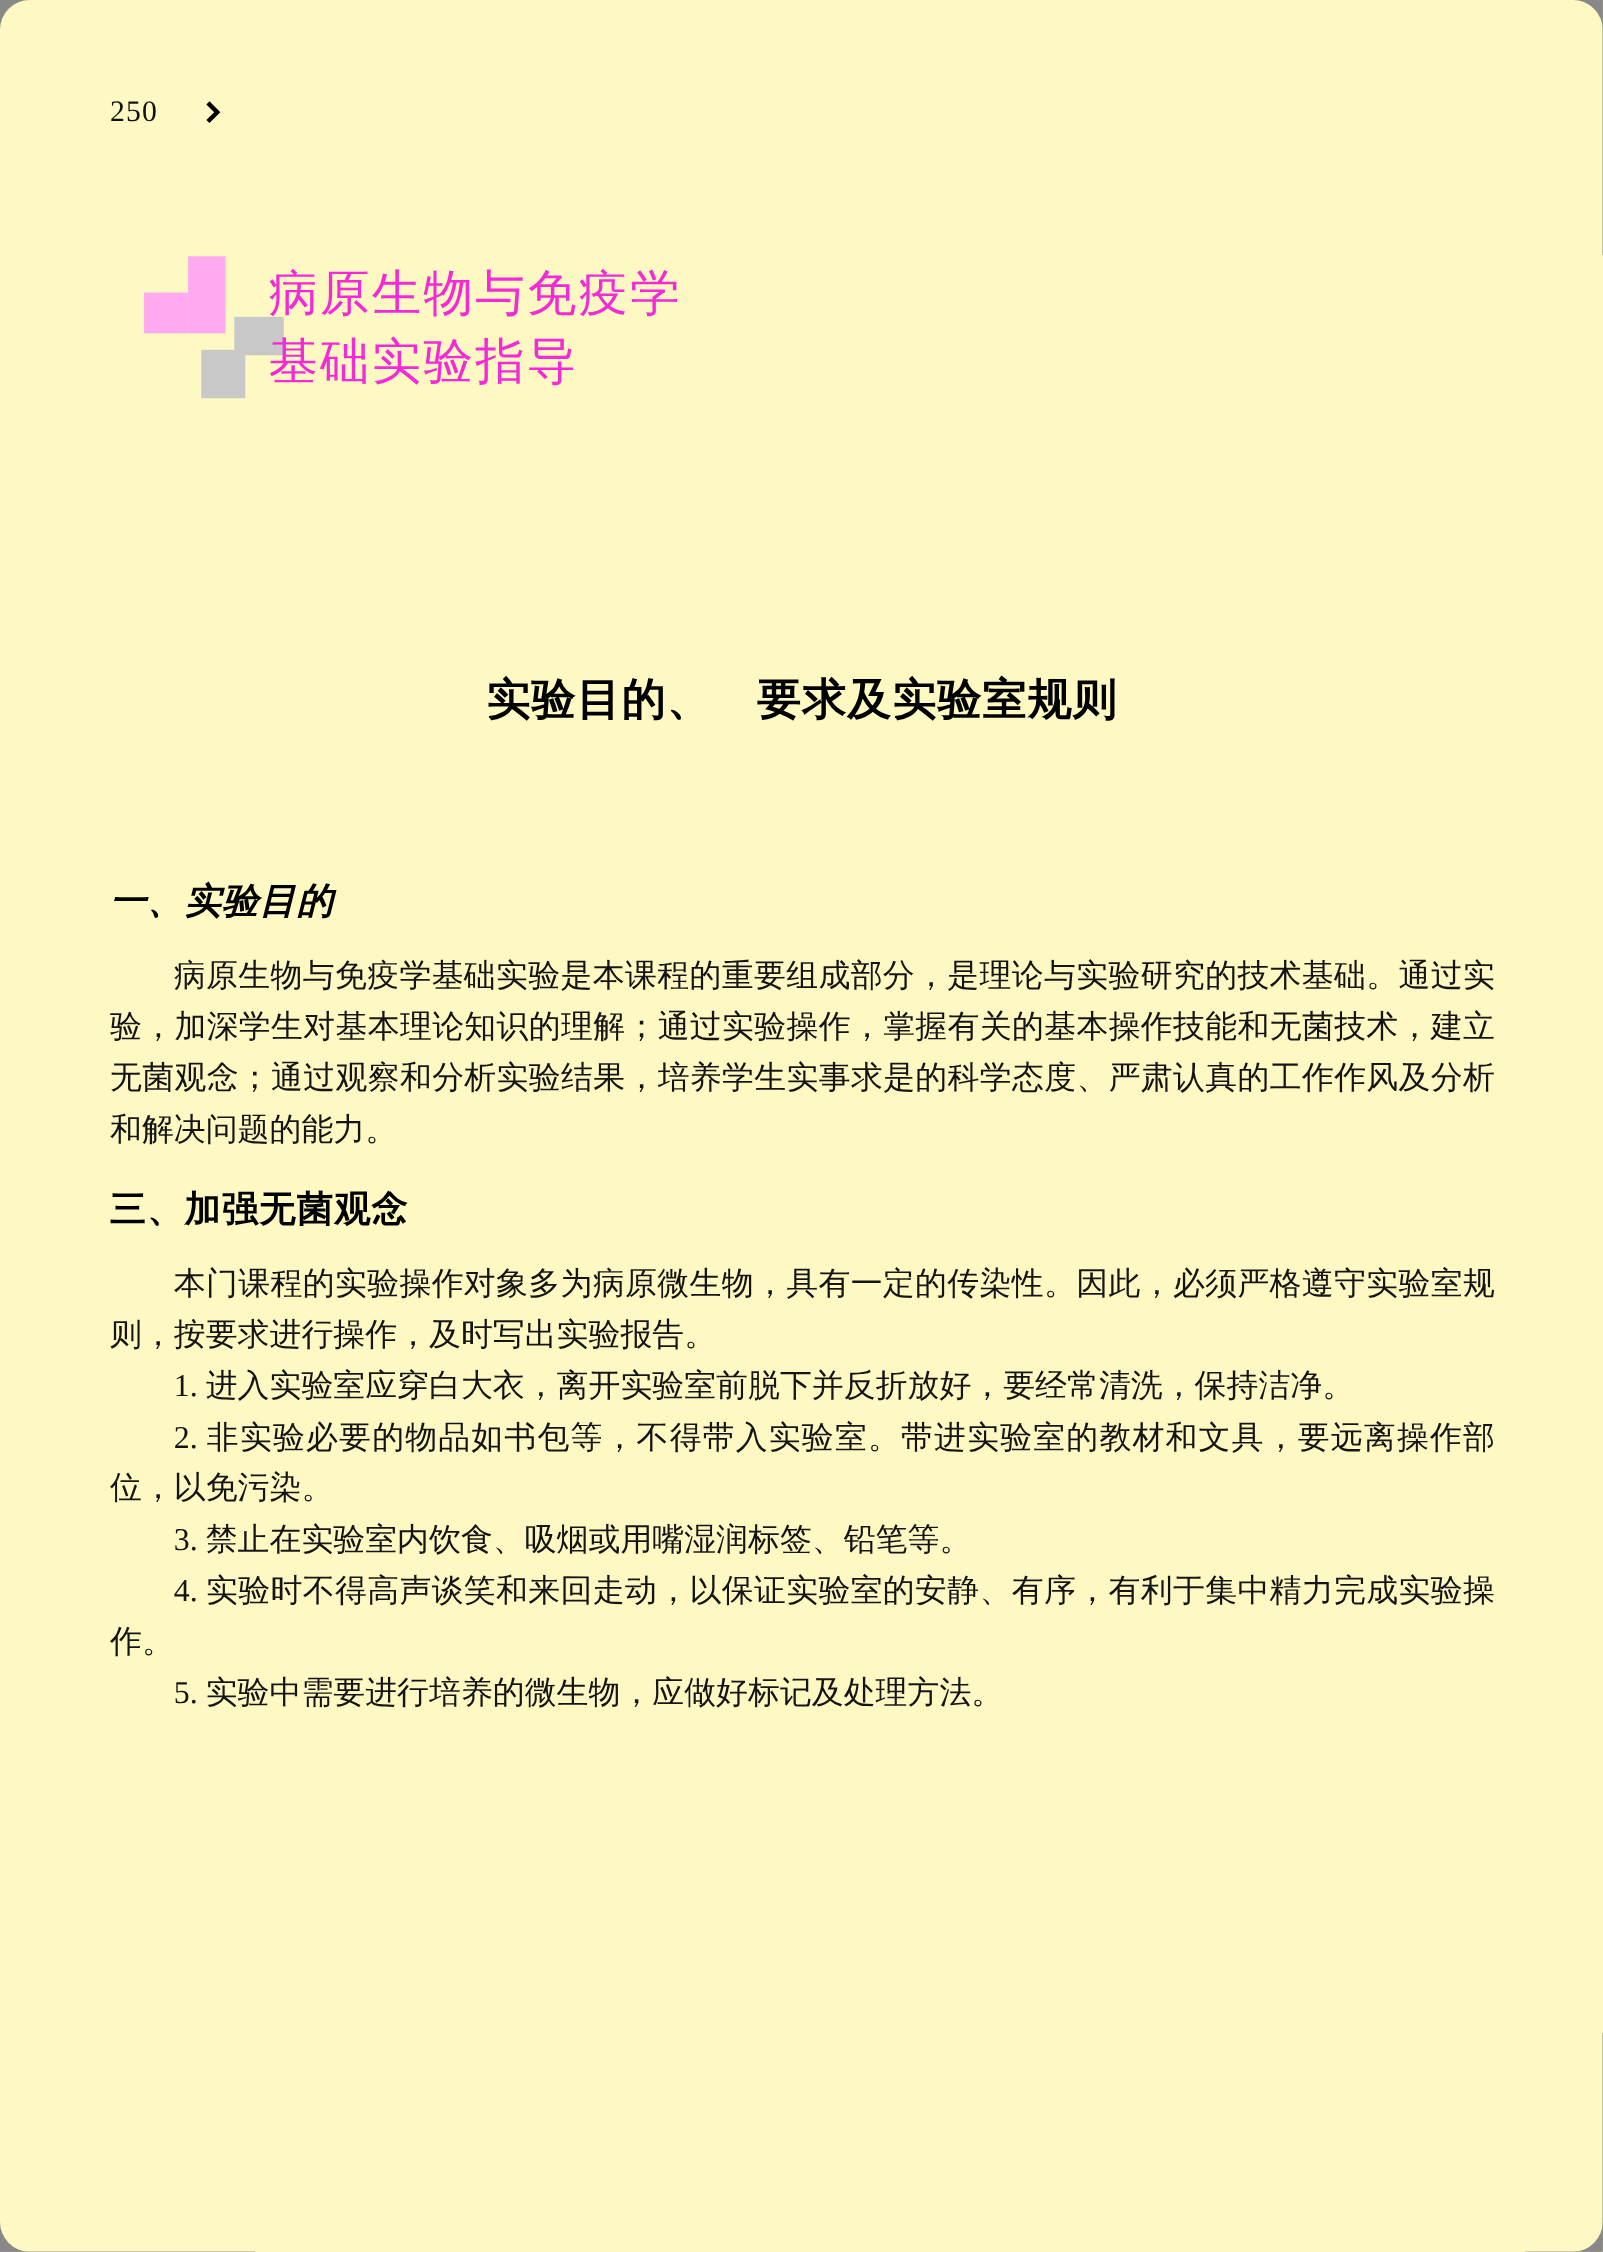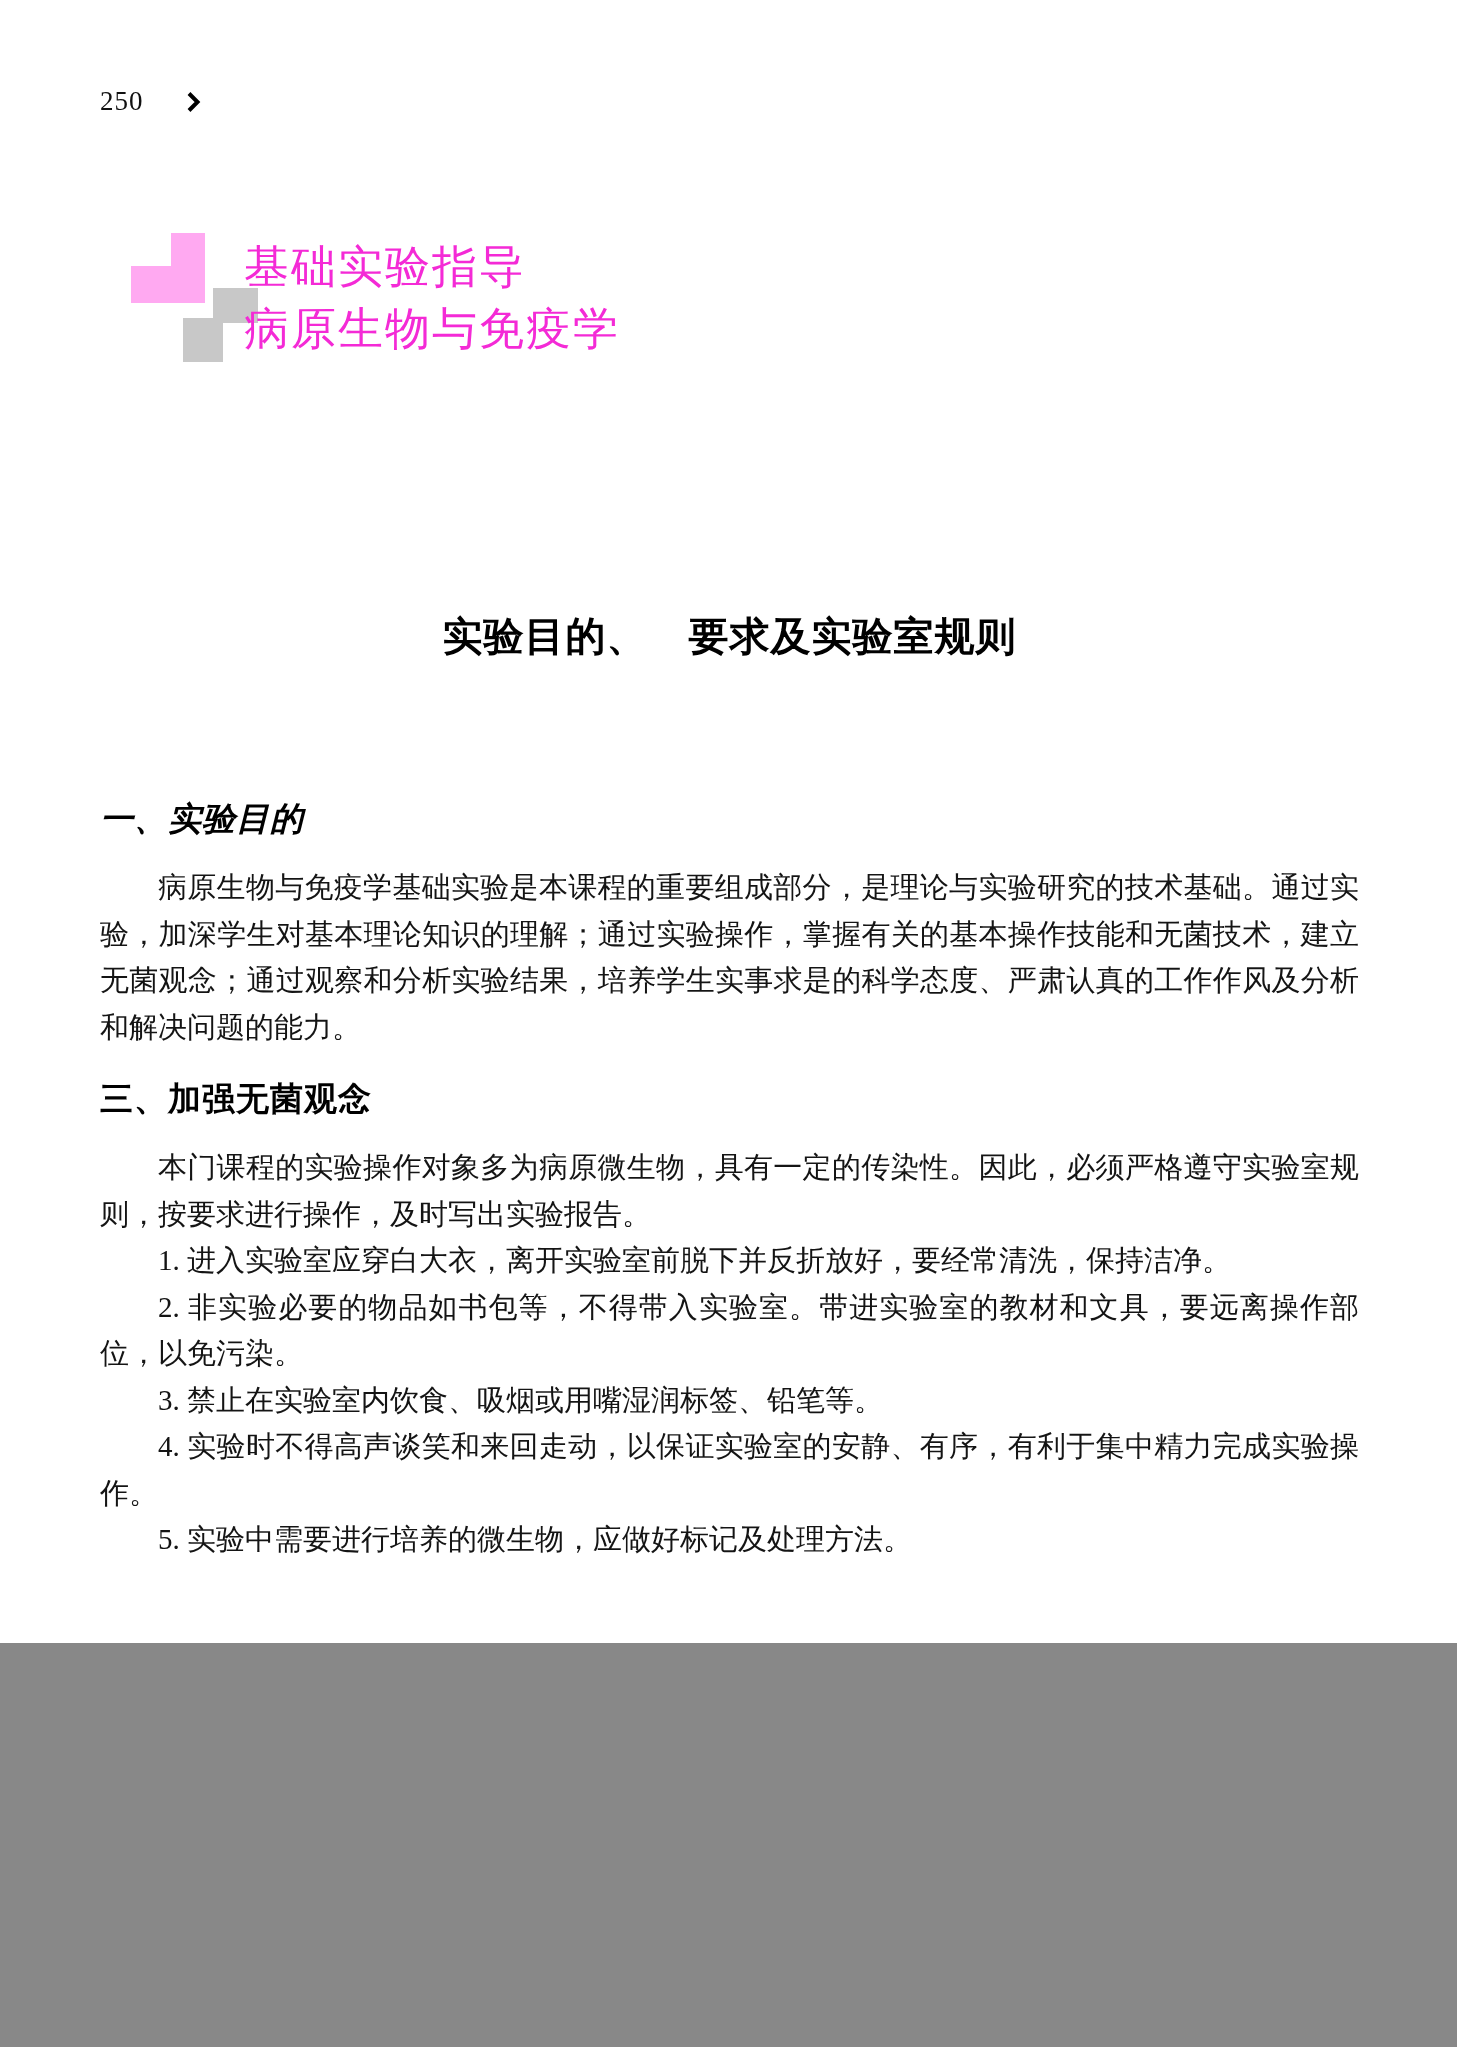--- a/index.html
+++ b/index.html
@@ -1,23 +1,24 @@
 <!DOCTYPE html>
 <html lang="zh"><head>
 <meta charset="utf-8">
 <style>
   html,body{margin:0;padding:0;background:#888;}
   .page{
     position:relative;
-    width:1457px;height:1643px;
-    background:#ffffff;
+    width:1457px;height:2047px;
+    background:#fef9c3;
     margin:0 auto;
     overflow:hidden;
     font-family:"Liberation Serif","DejaVu Serif",serif;
     color:#1a1a1a;
+    border-radius:27px;
   }
   
   .page-header{
     position:absolute;top:86px;left:100px;
     display:flex;align-items:center;gap:42px;
   }
   .page-number{
     font-size:27px;letter-spacing:1px;color:#111;
     font-family:"Liberation Serif","DejaVu Serif",serif;
   }
@@ -80,22 +81,22 @@
   </div>
 
   <div>
     <div class="logo-shape pink-v"></div>
     <div class="logo-shape pink-h"></div>
     <div class="logo-shape gray-tr"></div>
     <div class="logo-shape gray-bl"></div>
   </div>
 
   <div class="logo-text">
+    <div>病原生物与免疫学</div>
     <div>基础实验指导</div>
-    <div>病原生物与免疫学</div>
   </div>
 
   <div class="content">
 
     <h1 class="doc-title">实验目的、　要求及实验室规则</h1>
 
     <section class="sec-1">
       <h2 class="sec-heading">一、实验目的</h2>
       <div class="sec-body">
         <p>病原生物与免疫学基础实验是本课程的重要组成部分，是理论与实验研究的技术基础。通过实验，加深学生对基本理论知识的理解；通过实验操作，掌握有关的基本操作技能和无菌技术，建立无菌观念；通过观察和分析实验结果，培养学生实事求是的科学态度、严肃认真的工作作风及分析和解决问题的能力。</p>

